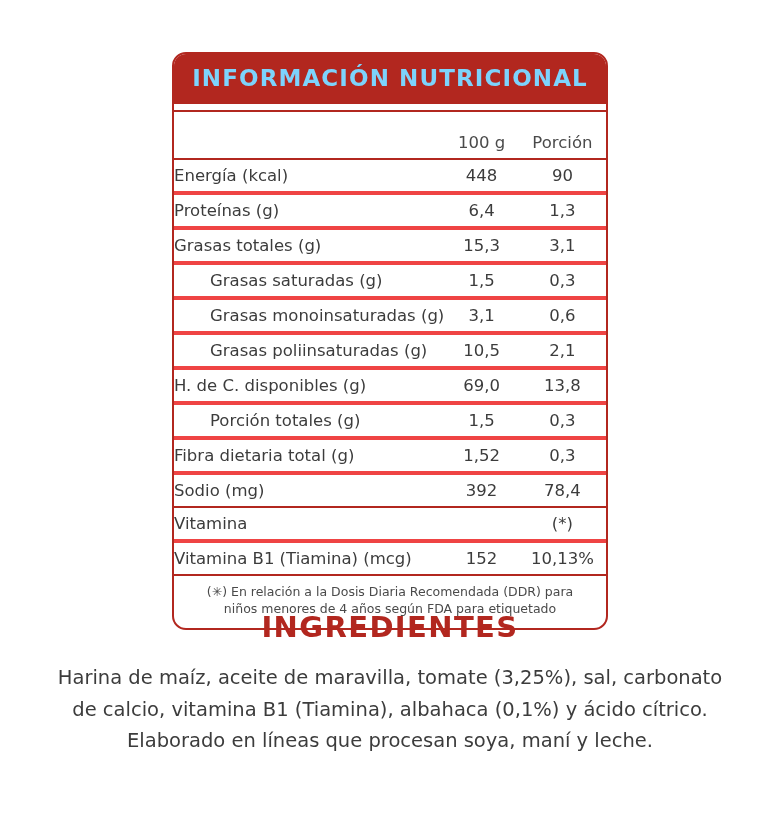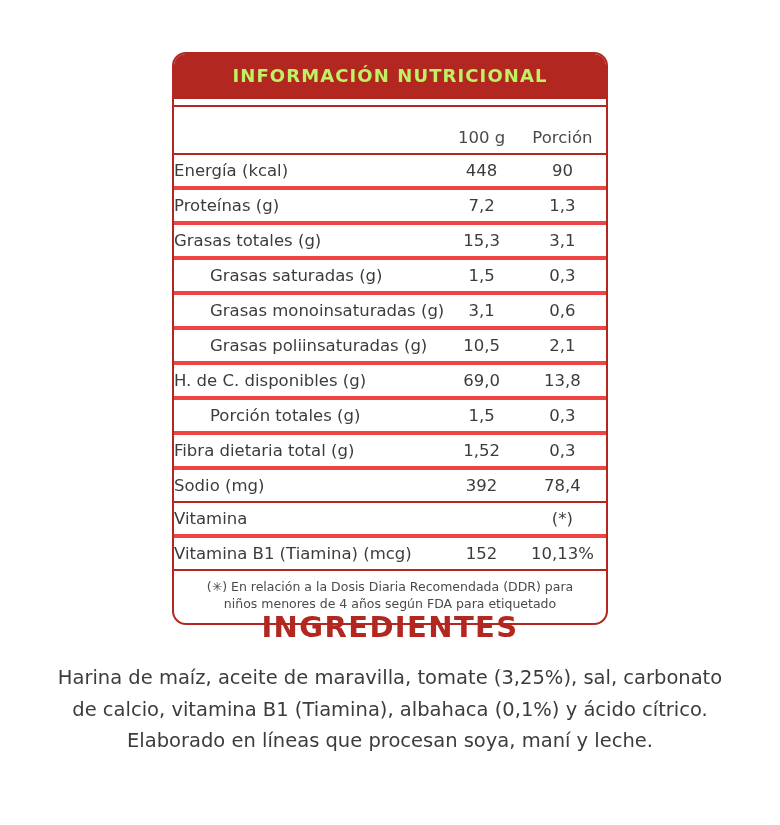--- a/index.html
+++ b/index.html
@@ -30,24 +30,24 @@
     width: 436px;
     border: 2px solid #b2271f;
     border-radius: 14px;
     box-sizing: border-box;
     overflow: hidden;
     background: #ffffff;
   }
 
   .panel-header {
     background: #b2271f;
-    color: #bef264;
+    color: #7dd3fc;
     text-align: center;
     font-family: "DejaVu Sans", sans-serif;
-    font-size: 18px;
+    font-size: 23px;
     letter-spacing: 1.1px;
     font-weight: bold;
     padding: 13px 0 14px 0;
     line-height: 1;
   }
 
   .panel-body {
     padding: 0;
   }
 
@@ -163,21 +163,21 @@
             <td class="colport">Porción</td>
           </tr>
 
           <tr>
             <td class="label">Energía (kcal)</td>
             <td class="col100">448</td>
             <td class="colport">90</td>
           </tr>
           <tr>
             <td class="label">Proteínas (g)</td>
-            <td class="col100">7,2</td>
+            <td class="col100">6,4</td>
             <td class="colport">1,3</td>
           </tr>
           <tr>
             <td class="label">Grasas totales (g)</td>
             <td class="col100">15,3</td>
             <td class="colport">3,1</td>
           </tr>
           <tr>
             <td class="label indent">Grasas saturadas (g)</td>
             <td class="col100">1,5</td>

